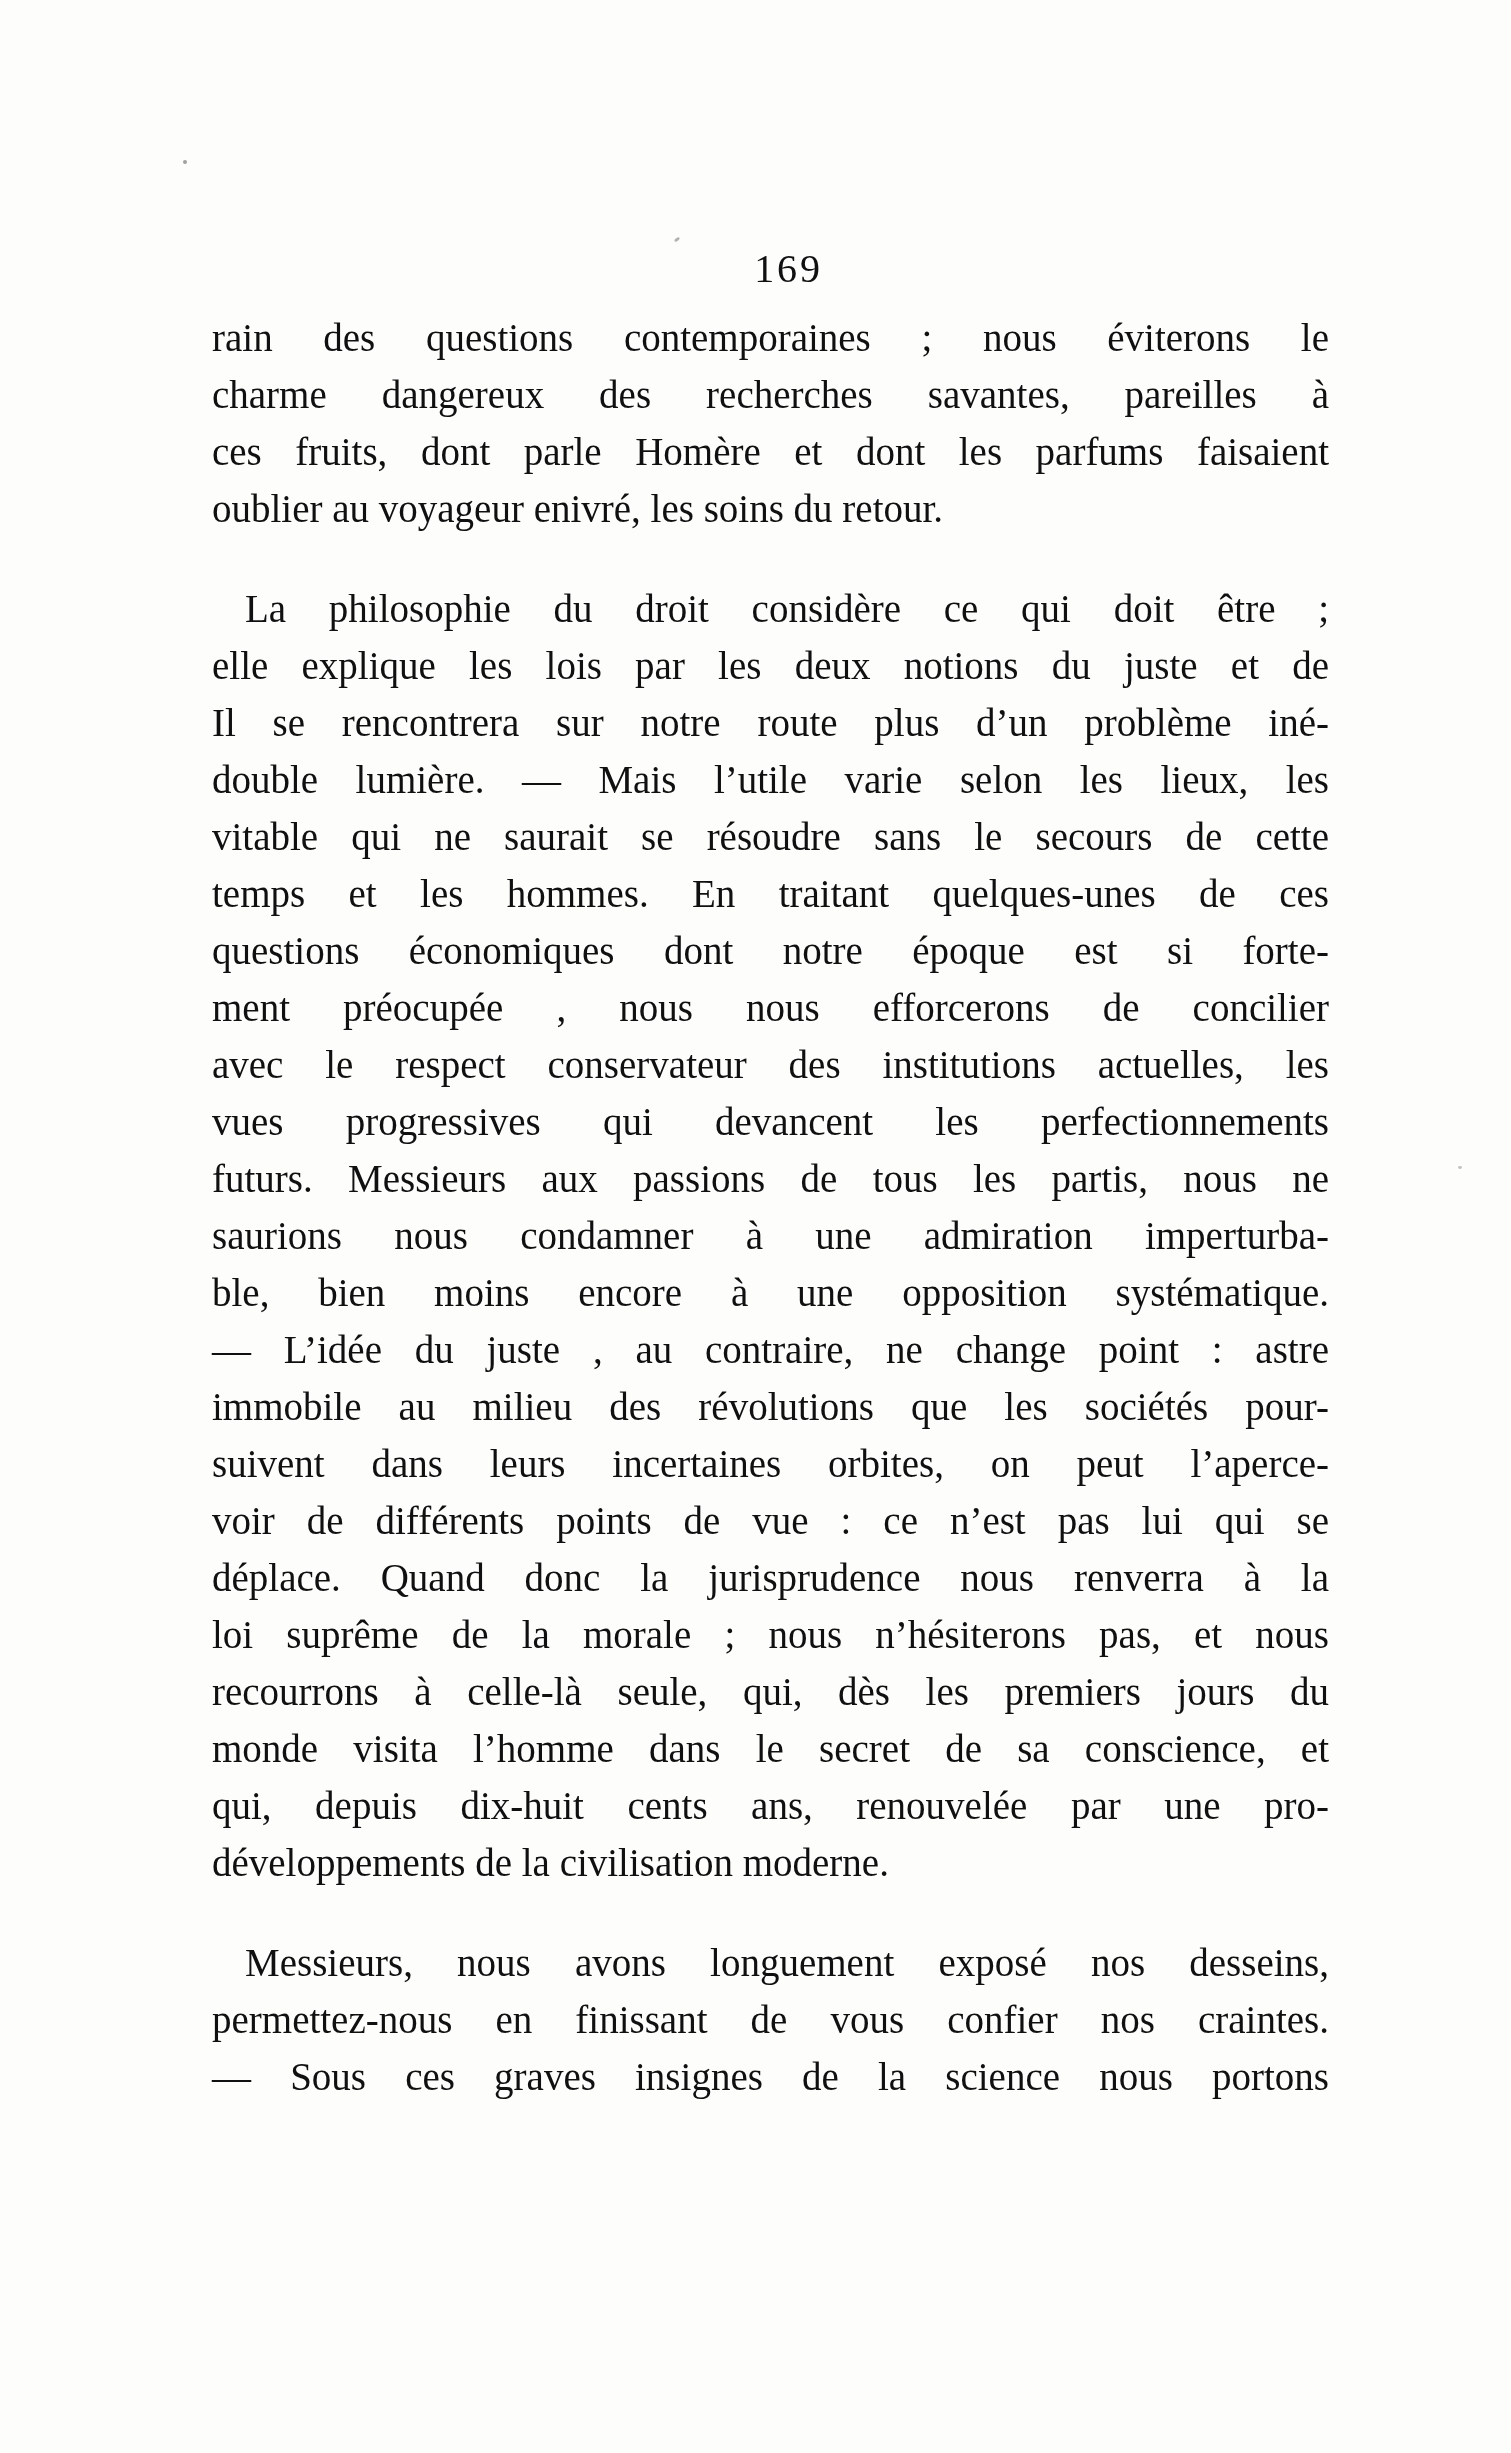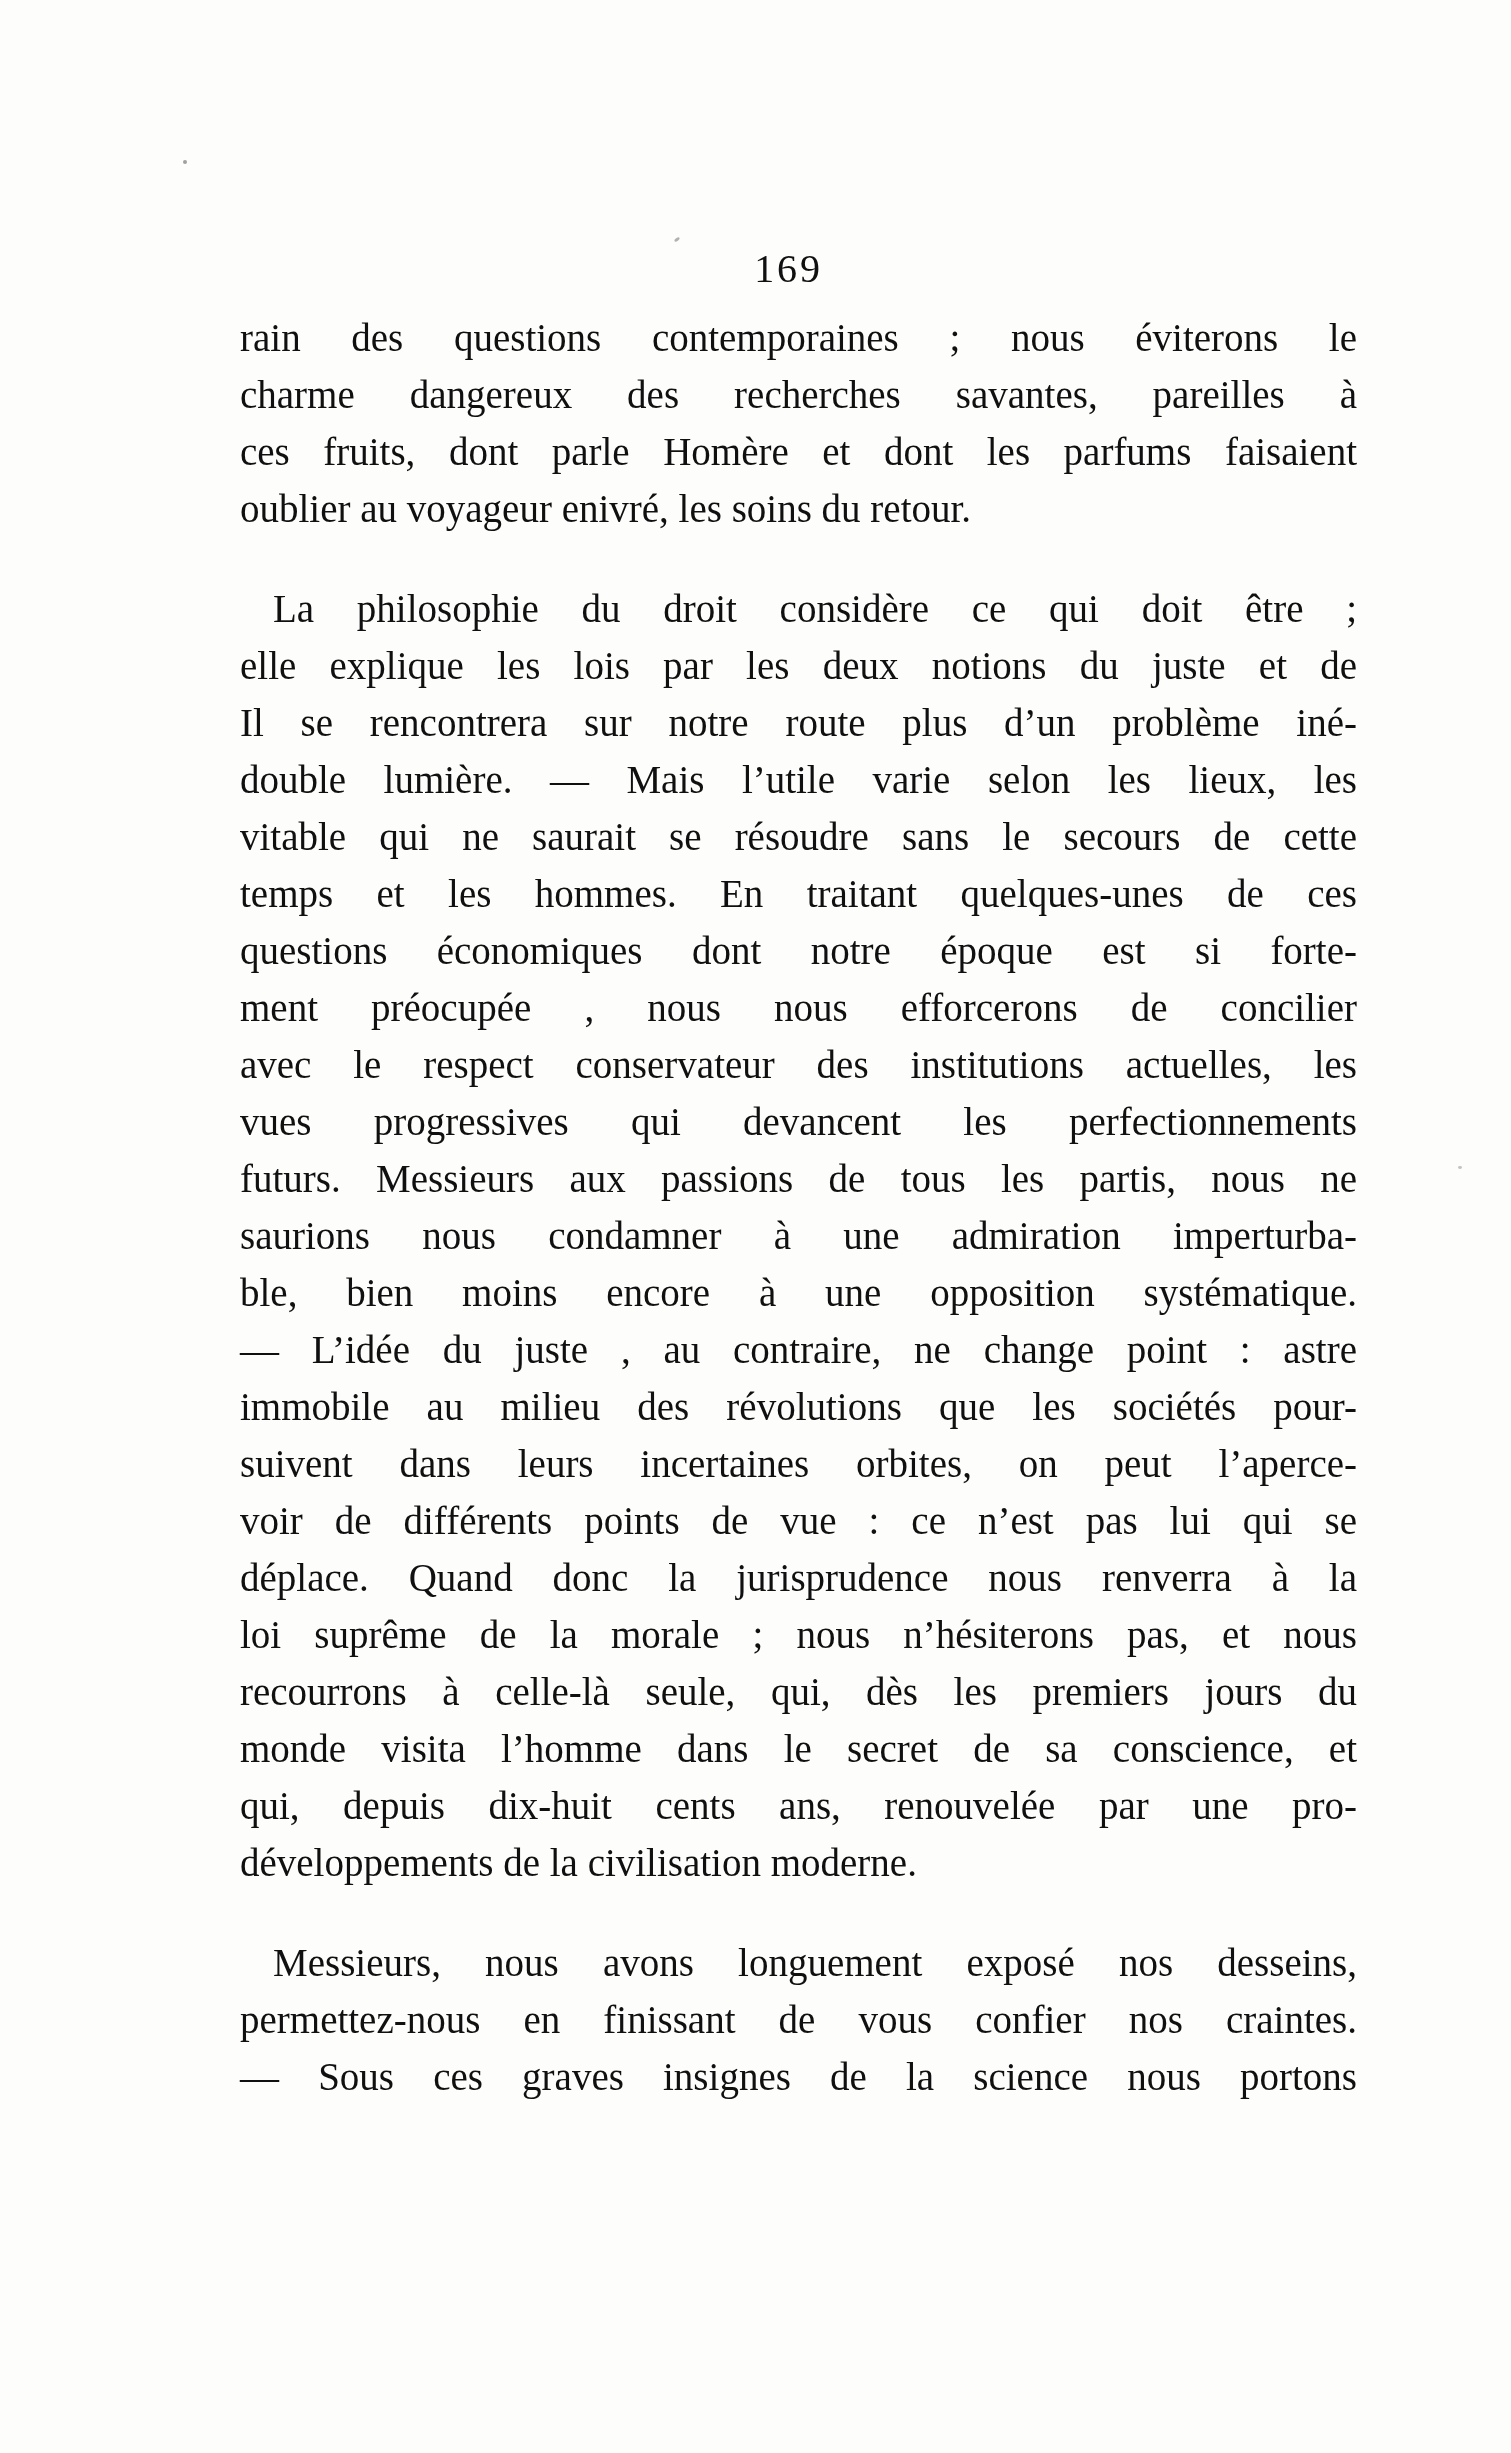--- a/index.html
+++ b/index.html
@@ -21,21 +21,21 @@
     top: 245px;
     left: 230px;
     width: 1117px;
     text-align: center;
     font-size: 40px;
     letter-spacing: 2.9px;
   }
   .text-block {
     position: absolute;
     top: 309px;
-    left: 240px;
+    left: 212px;
     width: 1117px;
     font-size: 39px;
     line-height: 57px;
   }
   .line {
     text-align: justify;
     text-align-last: justify;
   }
   .line.indent {
     margin-left: 33px;

